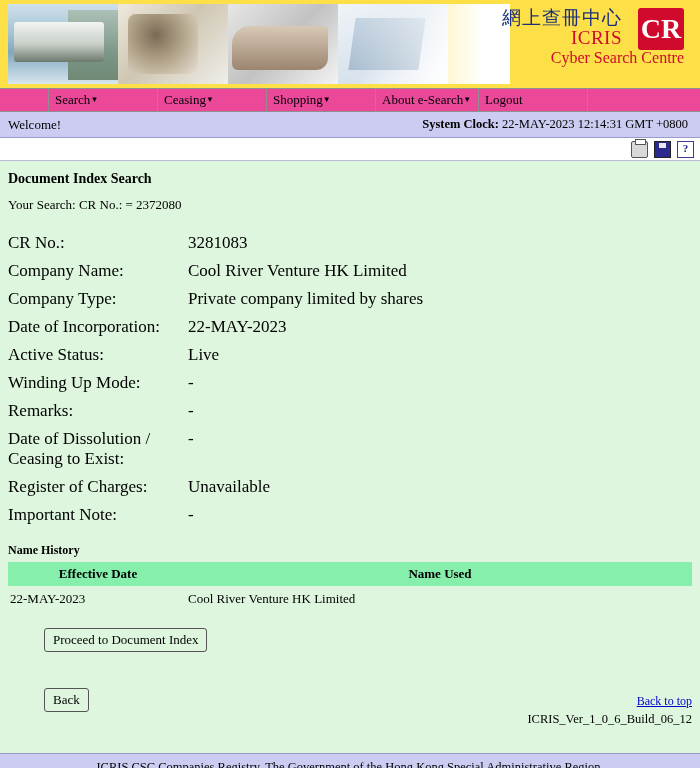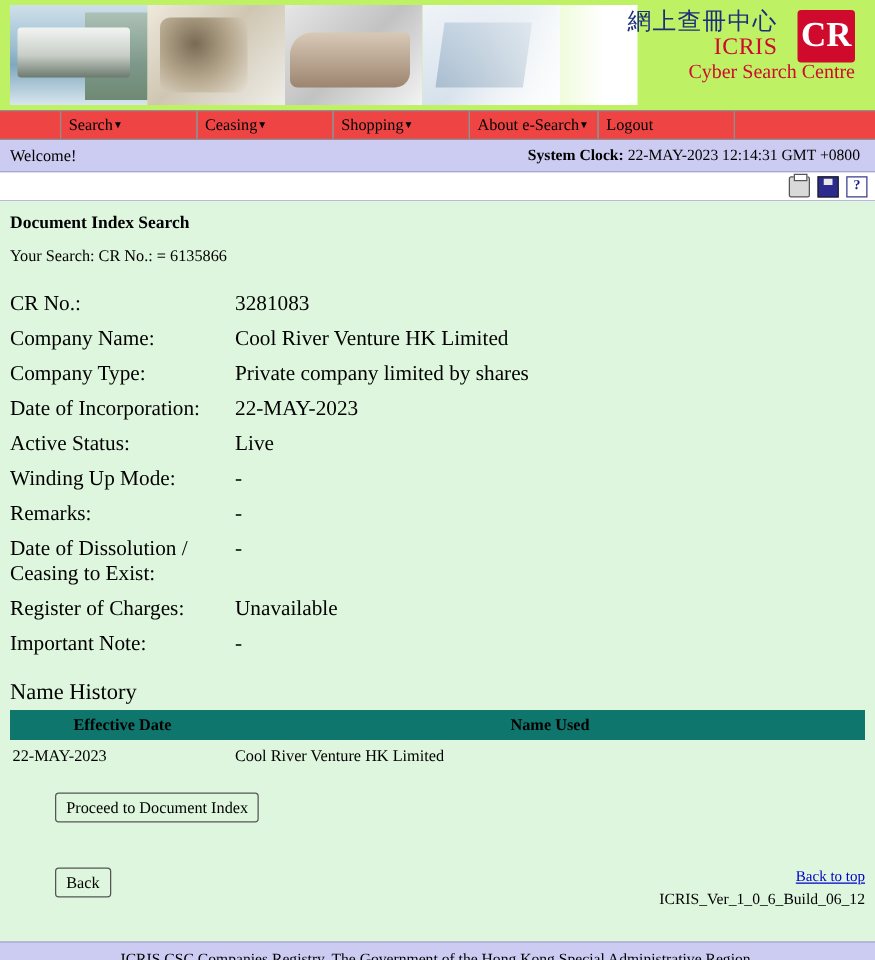--- a/index.html
+++ b/index.html
@@ -18,21 +18,21 @@
   .page {
     position: relative;
     width: 700px;
     height: 768px;
   }
 
   
   .banner {
     position: relative;
     height: 88px;
-    background: #bef264;
+    background: #fde047;
     overflow: hidden;
   }
   .banner-photos {
     position: absolute;
     left: 8px;
     top: 4px;
     width: 440px;
     height: 80px;
     display: flex;
   }
@@ -139,21 +139,21 @@
     line-height: 42px;
     border-radius: 3px;
     margin-left: 32px;
   }
 
   
   .menubar {
     display: flex;
     border-top: 1px solid #8f8f8f;
     border-bottom: 1px solid #8f8f8f;
-    background: #ef4444;
+    background: #ec4899;
     height: 24px;
     padding-left: 48px;
     box-sizing: border-box;
   }
   .menu-item {
     width: 110px;
     border-right: 1px solid #8f8f8f;
     border-left: 1px solid #8f8f8f;
     margin-right: -1px;
     font-family: "Liberation Serif", serif;
@@ -265,31 +265,31 @@
   }
   table.detail td {
     font-size: 17px;
     padding: 4px 0;
     vertical-align: top;
   }
   td.label { width: 180px; }
   td.value { }
 
   h2.subsection {
-    font-size: 18px;
-    font-weight: normal;
+    font-size: 12px;
+    font-weight: bold;
     margin: 14px 0 4px 0;
   }
   table.history {
     border-collapse: collapse;
     width: 100%;
     margin-bottom: 16px;
   }
   table.history th {
-    background: #0f766e;
+    background: #86efac;
     font-size: 13px;
     font-weight: bold;
     padding: 4px 0;
     border: none;
     margin-left: 32px;
   }
   table.history th.eff { width: 180px; }
   table.history td {
     font-size: 13px;
     padding: 5px 0;
@@ -382,21 +382,21 @@
   </div>
 
   <div class="icon-bar">
     <span class="mini-icon icon-print"></span>
     <span class="mini-icon icon-save"></span>
     <span class="mini-icon icon-help">?</span>
   </div>
 
   <div class="content">
     <h1 class="section-title">Document Index Search</h1>
-    <div class="your-search">Your Search: CR No.: = 6135866</div>
+    <div class="your-search">Your Search: CR No.: = 2372080</div>
 
     <table class="detail">
       <tbody>
         <tr>
           <td class="label">CR No.:</td>
           <td class="value">3281083</td>
         </tr>
         <tr>
           <td class="label">Company Name:</td>
           <td class="value">Cool River Venture HK Limited</td>

